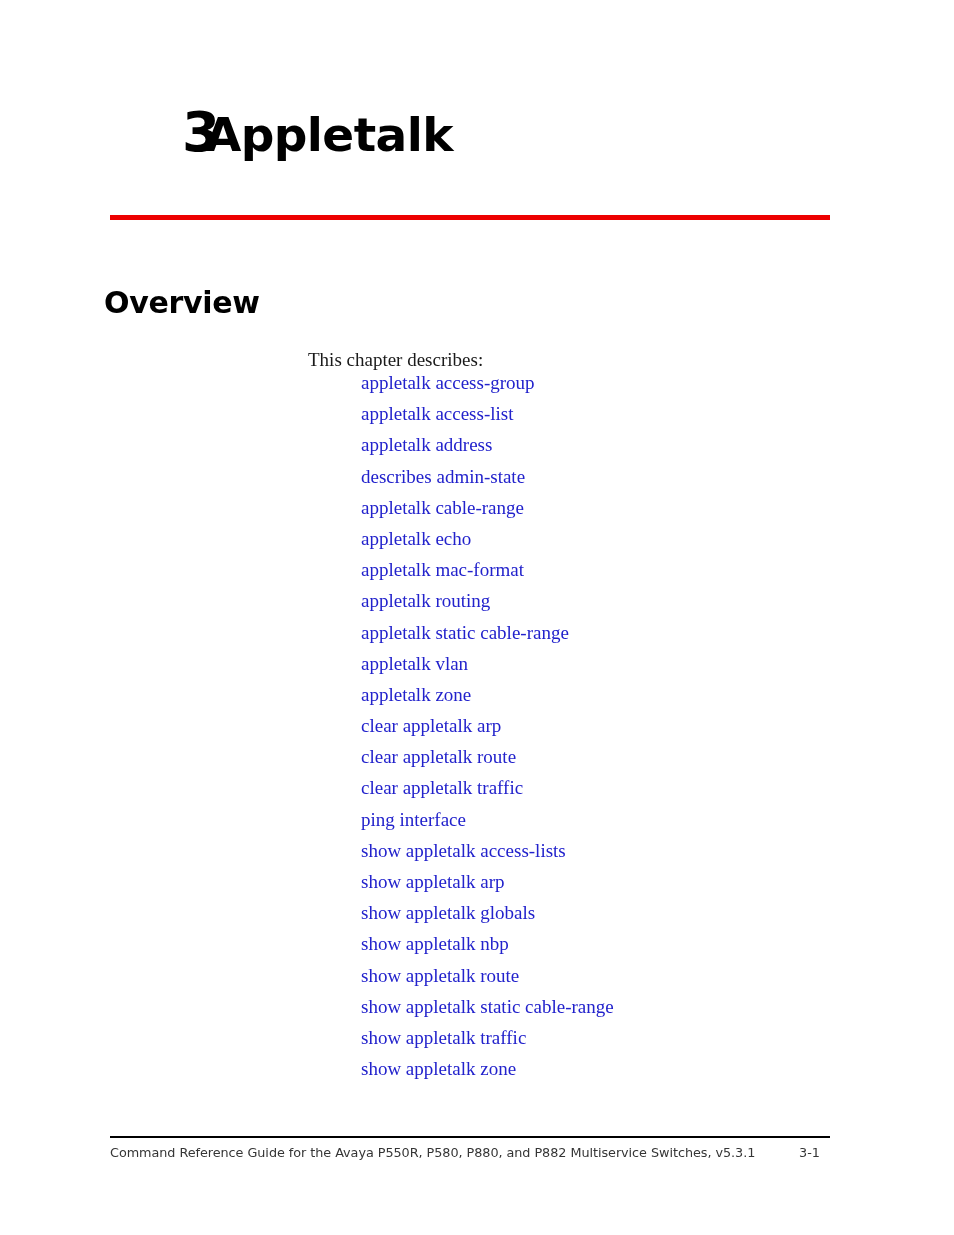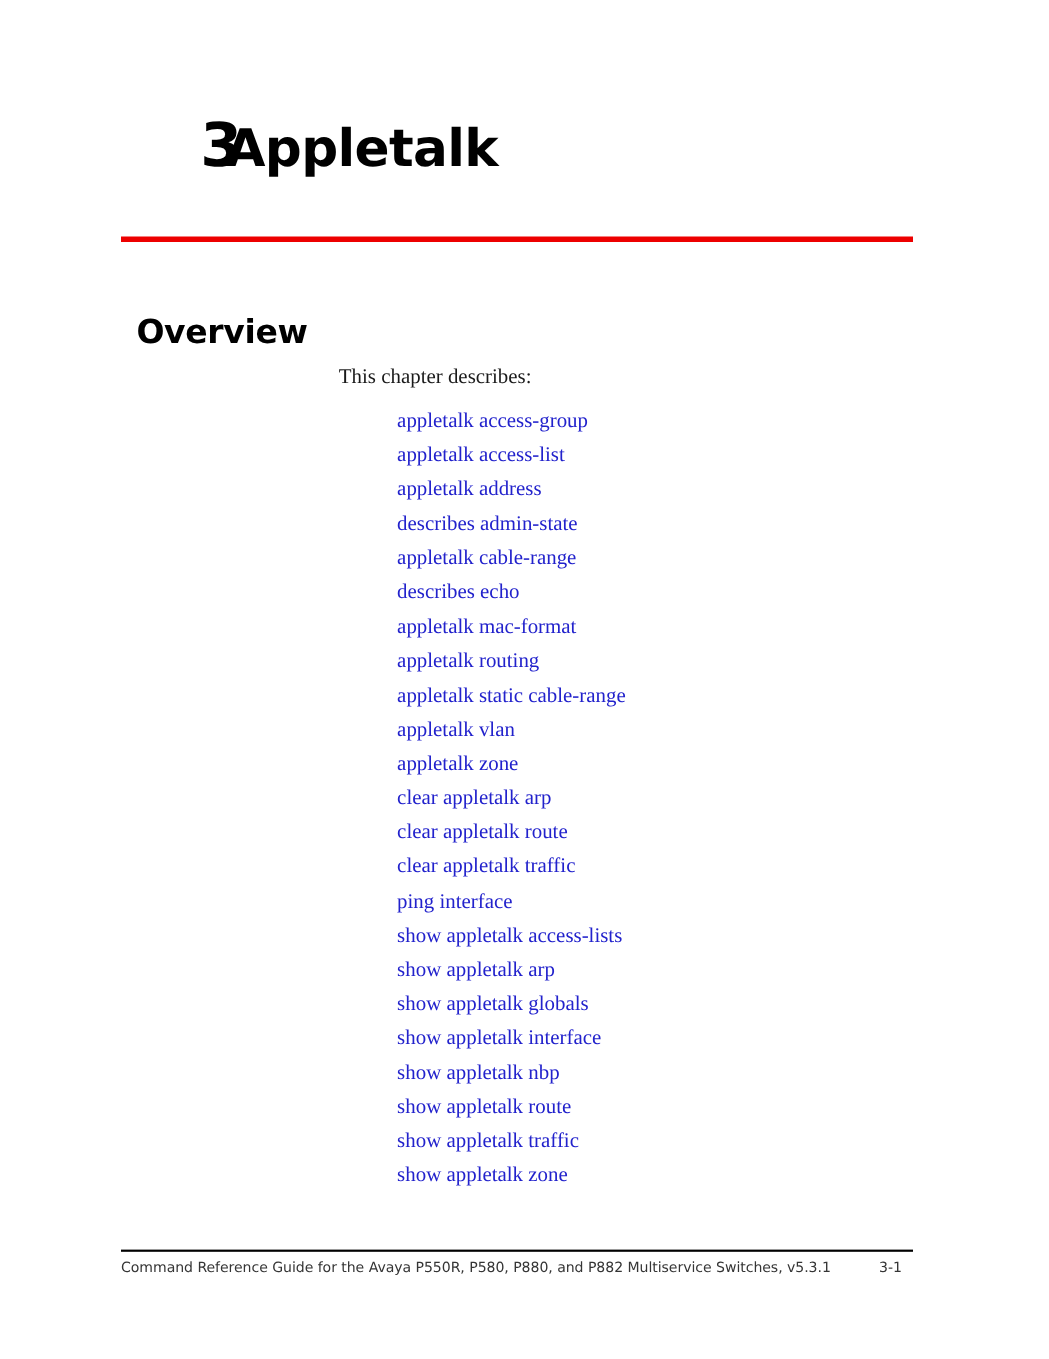--- a/index.html
+++ b/index.html
@@ -59,35 +59,35 @@
     left: 110px;
     top: 215px;
     width: 720px;
     height: 5px;
     background: #ED0000;
   }
 
   
   .section-heading {
     position: absolute;
-    left: 124px;
+    left: 104px;
     top: 259px;
     font-family: "DejaVu Sans", "Liberation Sans", sans-serif;
     font-weight: bold;
     font-size: 30px;
     line-height: 38px;
     letter-spacing: -0.3px;
     color: #000000;
   }
 
   
   .intro-text {
     position: absolute;
     left: 308px;
-    top: 312px;
+    top: 329px;
     font-family: "Liberation Serif", "DejaVu Serif", serif;
     font-size: 19px;
     line-height: 24px;
     color: #1a1a1a;
     white-space: nowrap;
   }
 
   
   .link-list {
     position: absolute;
@@ -162,36 +162,36 @@
   <h2 class="section-heading">Overview</h2>
 
   <p class="intro-text">This chapter describes:</p>
 
   <ul class="link-list">
     <li><a class="doc-link" href="#">appletalk access-group</a></li>
     <li><a class="doc-link" href="#">appletalk access-list</a></li>
     <li><a class="doc-link" href="#">appletalk address</a></li>
     <li><a class="doc-link" href="#">describes admin-state</a></li>
     <li><a class="doc-link" href="#">appletalk cable-range</a></li>
-    <li><a class="doc-link" href="#">describes echo</a></li>
+    <li><a class="doc-link" href="#">appletalk echo</a></li>
     <li><a class="doc-link" href="#">appletalk mac-format</a></li>
     <li><a class="doc-link" href="#">appletalk routing</a></li>
     <li><a class="doc-link" href="#">appletalk static cable-range</a></li>
     <li><a class="doc-link" href="#">appletalk vlan</a></li>
     <li><a class="doc-link" href="#">appletalk zone</a></li>
     <li><a class="doc-link" href="#">clear appletalk arp</a></li>
     <li><a class="doc-link" href="#">clear appletalk route</a></li>
     <li><a class="doc-link" href="#">clear appletalk traffic</a></li>
     <li><a class="doc-link" href="#">ping interface</a></li>
     <li><a class="doc-link" href="#">show appletalk access-lists</a></li>
     <li><a class="doc-link" href="#">show appletalk arp</a></li>
     <li><a class="doc-link" href="#">show appletalk globals</a></li>
-    <li><a class="doc-link" href="#">show appletalk interface</a></li>
     <li><a class="doc-link" href="#">show appletalk nbp</a></li>
     <li><a class="doc-link" href="#">show appletalk route</a></li>
+    <li><a class="doc-link" href="#">show appletalk static cable-range</a></li>
     <li><a class="doc-link" href="#">show appletalk traffic</a></li>
     <li><a class="doc-link" href="#">show appletalk zone</a></li>
   </ul>
 
   <div class="footer-rule"></div>
 
   <div class="footer">
     <span class="footer-text">Command Reference Guide for the Avaya P550R, P580, P880, and P882 Multiservice Switches, v5.3.1</span>
     <span class="footer-page">3-1</span>
   </div>

